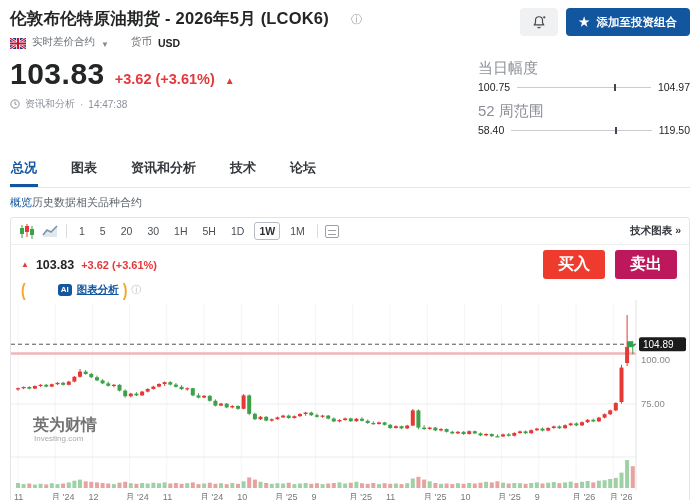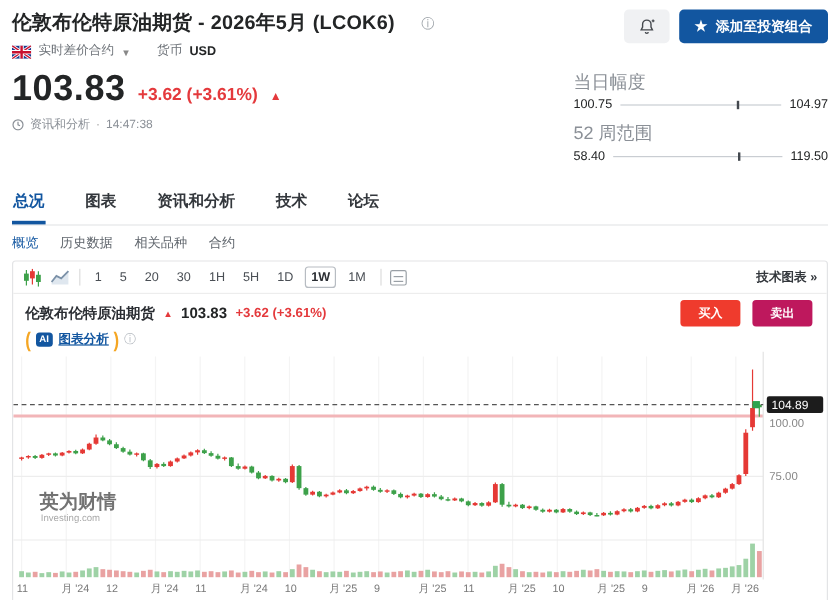--- a/index.html
+++ b/index.html
@@ -41,21 +41,21 @@
   .range-line-row { display:flex; align-items:center; gap:7px; font-size:10.5px; color:#232526;text-align:right; }
   .rline { flex:1; height:7px; position:relative; }
   .rline::before { content:""; position:absolute; left:0; right:0; top:3px; height:1px; background:#c9cdd2; }
   .rline i { position:absolute; top:0; width:2px; height:7px; background:#43484e; }
 
   
   .tabs { display:flex; gap:32px; margin-top:10px; border-bottom:1px solid #e4e6e8; }
   .tab { font-size:13px; font-weight:bold; color:#33373c; padding:4px 1px 7px 1px; cursor:pointer;
     border-bottom:3px solid transparent; }
   .tab.active { color:#1256a0; border-bottom-color:#1256a0; }
-  .subtabs { display:flex; gap:18px; margin-top:7px; }
+  .subtabs { display:flex; margin-top:7px; }
   .subtab { font-size:11px; color:#5e646b; cursor:pointer; }
   .subtab.active { color:#1256a0; }
 
   
   .chart-card { margin-top:7px; border:1px solid #e3e4e6; border-radius:3px; overflow:hidden; }
   .ctoolbar { display:flex; align-items:center; gap:7px; padding:4px 8px; border-bottom:1px solid #ededed; }
   .tool-ic { display:flex; align-items:center; cursor:pointer; }
   .vsep { width:1px; height:14px; background:#ddd; }
   .tf { font-size:10.5px; color:#4a4f55; padding:2px 4px; cursor:pointer; border:1px solid transparent; border-radius:3px; }
   .tf.active { border-color:#b7bcc2; font-weight:bold; color:#2b2e33; }
@@ -64,28 +64,28 @@
   .ind-ic::before { top:4px; } .ind-ic::after { top:8px; }
   .tb-spacer { flex:1; }
   .tech-link { font-size:10.5px; font-weight:bold; color:#33373c; cursor:pointer; }
 
   .chead { display:flex; align-items:center; gap:7px; padding:5px 10px 2px 10px; }
   .cname { font-size:12px; font-weight:bold; color:#2b2e33; }
   .mini-up { font-size:8px; color:#e4393c; }
   .cprice { font-size:12.5px; font-weight:bold; }
   .cchg { font-size:11px; font-weight:bold; color:#e4393c; }
   .trade-btns { margin-left:auto; display:flex; gap:10px; padding-right:2px; }
-  .trade-btns button { border:none; border-radius:3px; color:#fff; font-weight:bold; font-size:10px;
+  .trade-btns button { border:none; border-radius:3px; color:#fff; font-weight:bold; font-size:16px;
     padding:4px 15px; cursor:pointer; font-family:inherit; }
   .buy { background:#ef3b2d; }
   .sell { background:#be185d; }
 
   .ai-row { display:flex; align-items:center; gap:4px; padding:1px 10px 2px 10px; }
   .obracket { color:#f5a623; font-size:14px; font-weight:bold; transform:scaleY(1.25); }
-  .ai-chip { display:flex; align-items:center; gap:5px; cursor:pointer; }
+  .ai-chip { display:flex; align-items:center; gap:5px; cursor:pointer;margin-left:28px; }
   .ai-sq { background:#1256a0; color:#fff; font-size:8px; font-weight:bold; border-radius:3px;
     padding:2px 3px; line-height:1; }
   .ai-label { font-size:10.5px; font-weight:bold; color:#1256a0;text-decoration:underline; }
   .info-i2 { font-size:10px; color:#b6bbc1; }
 
   #chart { display:block; }
 
   
   .perf { margin-top:6px; border:1px solid #e3e4e6; border-radius:3px; display:flex; }
 </style>
@@ -216,21 +216,20 @@
           <span class="tf">1D</span>
           <span class="tf active">1W</span>
           <span class="tf">1M</span>
         </span>
       <span class="vsep"></span>
       <span class="ind-ic"></span>
       <span class="tb-spacer"></span>
       <span class="tech-link">技术图表 »</span>
     </div>
     <div class="chead">
-      <span class="cname">伦敦布伦特原油期货</span>
       <span class="mini-up">▲</span>
       <span class="cprice">103.83</span>
       <span class="cchg"><span>+3.62</span> <span>(+3.61%)</span></span>
       <div class="trade-btns">
         <button class="buy">买入</button>
         <button class="sell">卖出</button>
       </div>
     </div>
     <div class="ai-row">
       <span class="obracket">(</span>

